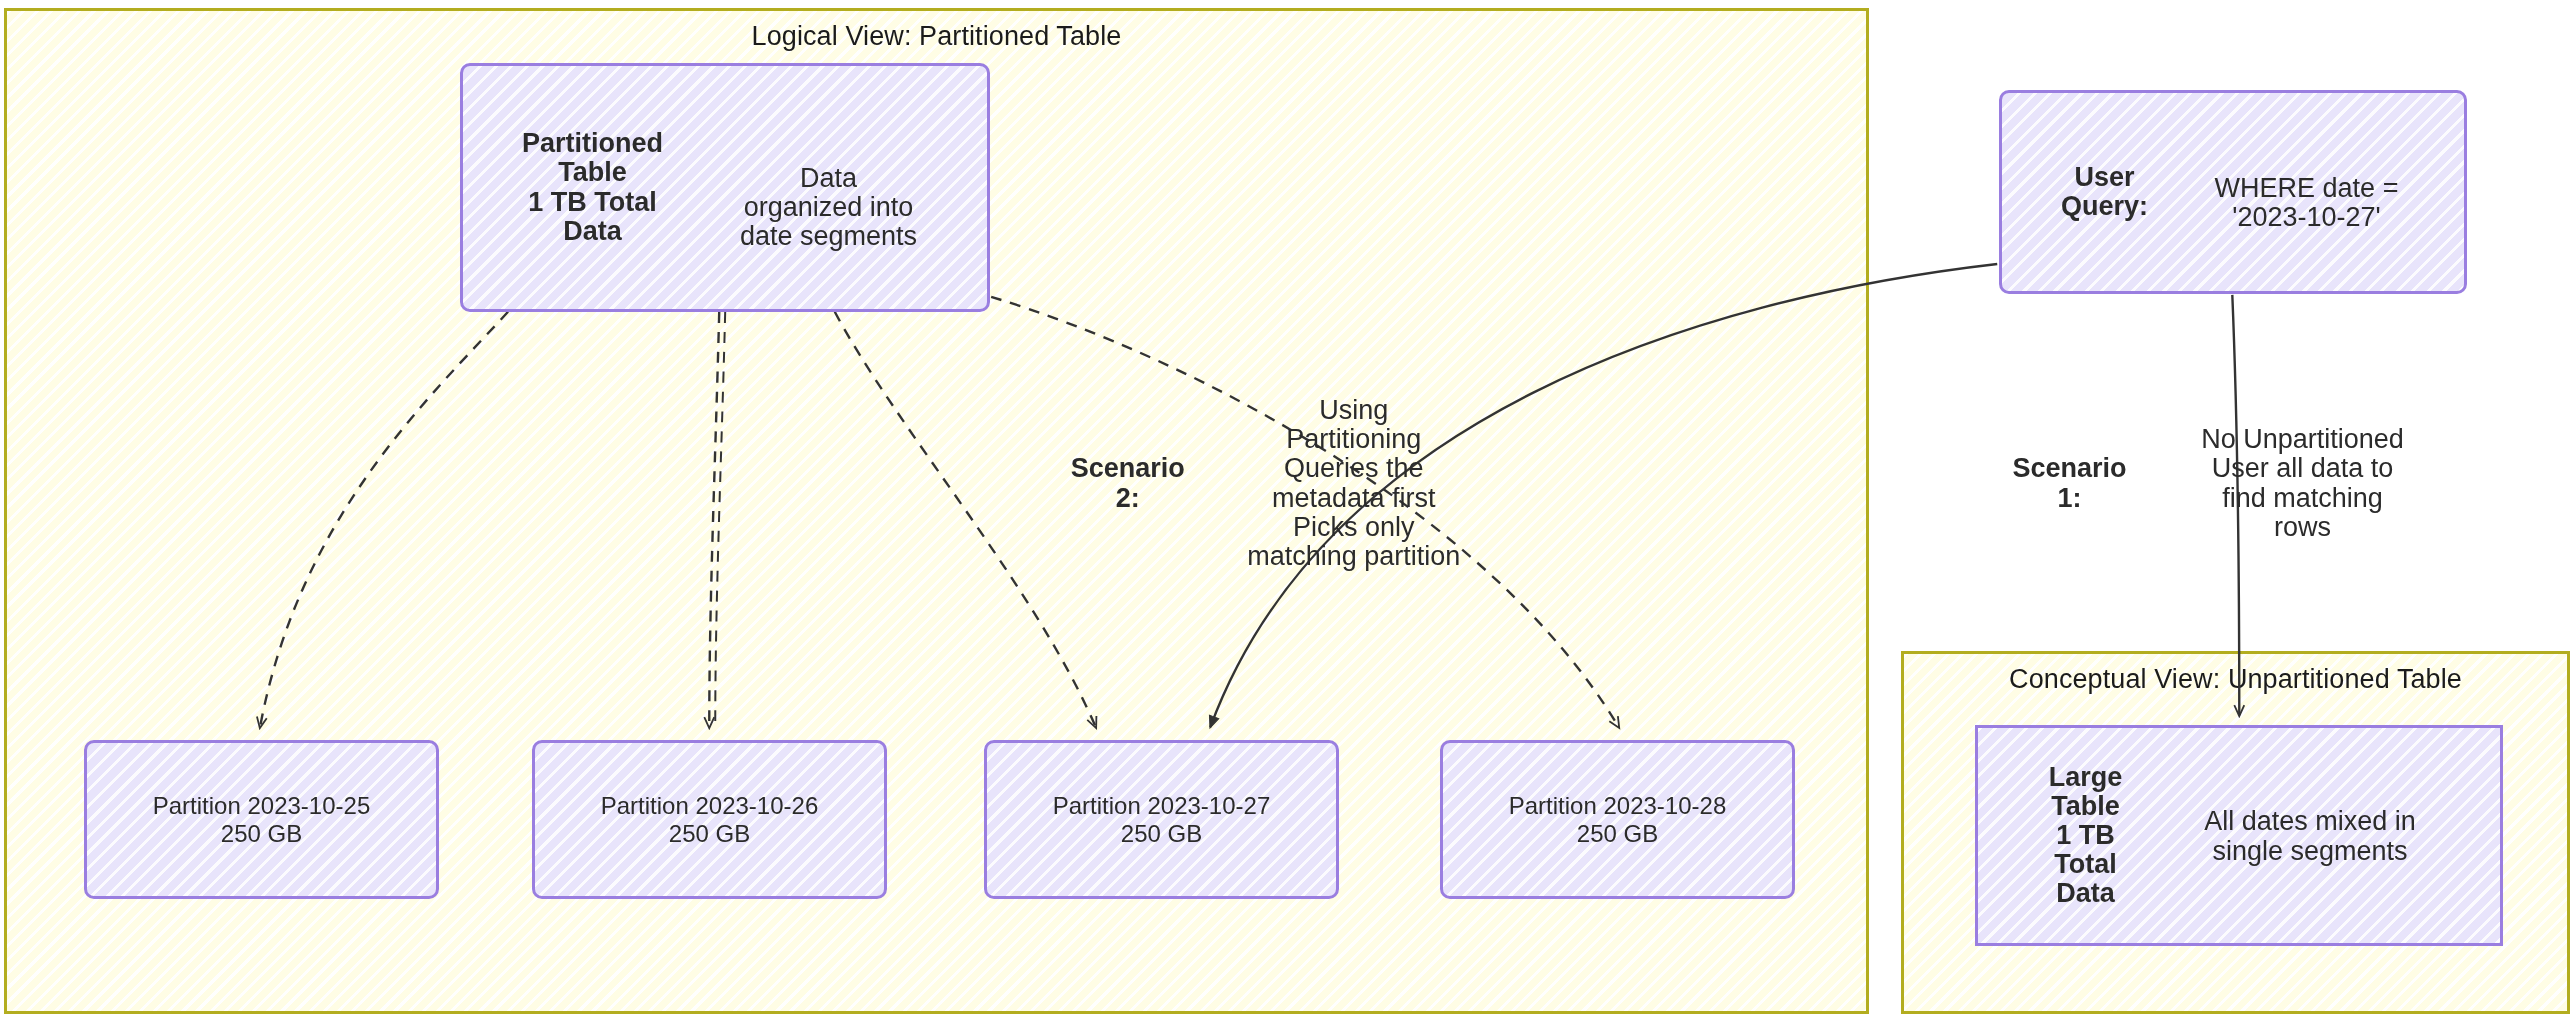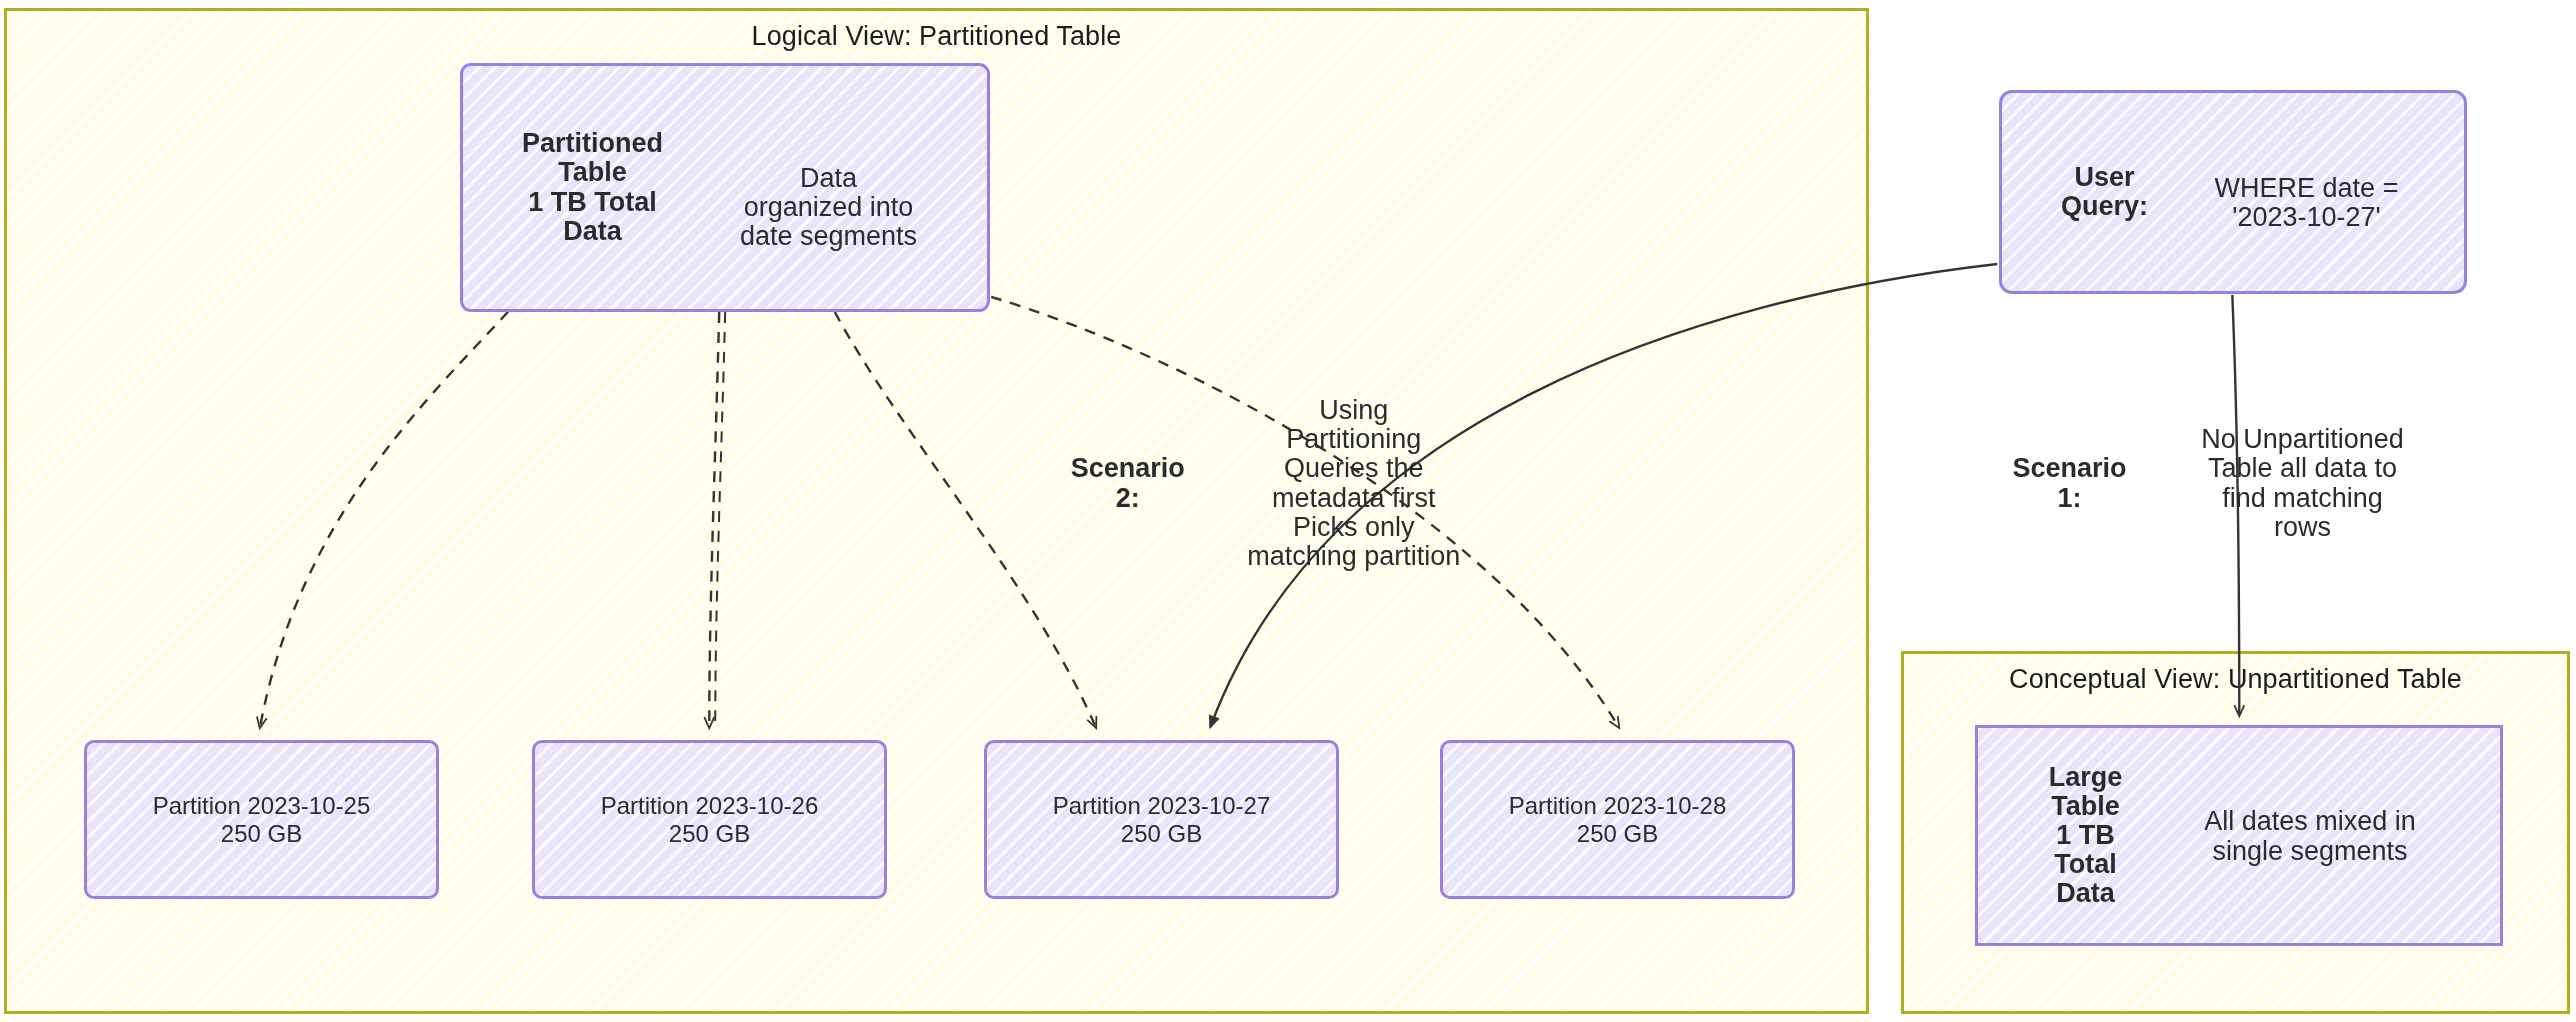--- a/index.html
+++ b/index.html
@@ -79,37 +79,37 @@
 
     <path d="M 838,313 C 900,430 1040,590 1100,730" fill="none" stroke="#333333" stroke-width="2.4" stroke-dasharray="11,9" marker-end="url(#openArrow)"></path>
 
     <path d="M 995,298 C 1200,360 1500,520 1625,730" fill="none" stroke="#333333" stroke-width="2.4" stroke-dasharray="11,9" marker-end="url(#openArrow)"></path>
 
     <path d="M 2005,265 C 1700,300 1330,420 1215,730" fill="none" stroke="#333333" stroke-width="2.4" marker-end="url(#solidArrow)"></path>
 
     <path d="M 2241,296 C 2247,440 2248,580 2248,718" fill="none" stroke="#333333" stroke-width="2.4" marker-end="url(#openArrow)"></path>
   </svg>
 
-  <div class="node rounded hatch-purple" style="left:460px;top:63px;width:530px;height:249px;border-radius:11px;">
+  <div class="node rounded hatch-purple" style="left:460px;top:63px;width:530px;height:249px;">
     <div class="kv">
       <div class="k" style="width:199px;">
         <div>Partitioned</div>
         <div>Table</div>
         <div>1 TB Total</div>
         <div>Data</div>
       </div>
       <div class="v" style="width:257px;padding-top:40px;">
         <div>Data</div>
         <div>organized into</div>
         <div>date segments</div>
       </div>
     </div>
   </div>
 
-  <div class="node rounded hatch-purple" style="left:1999px;top:90px;width:468px;height:204px;border-radius:13px;">
+  <div class="node rounded hatch-purple" style="left:1999px;top:90px;width:468px;height:204px;">
     <div class="kv">
       <div class="k" style="width:139px;">
         <div>User</div>
         <div>Query:</div>
       </div>
       <div class="v" style="width:249px;padding-top:22px;">
         <div>WHERE date =</div>
         <div>'2023-10-27'</div>
       </div>
     </div>
@@ -174,20 +174,20 @@
     </div>
   </div>
 
   <div class="plainlabel" style="left:1987px;top:384px;width:458px;height:199px;">
     <div class="k" style="width:159px;">
       <div>Scenario</div>
       <div>1:</div>
     </div>
     <div class="v" style="width:279px;">
       <div>No Unpartitioned</div>
-      <div>Table all data to</div>
+      <div>User all data to</div>
       <div>find matching</div>
       <div>rows</div>
     </div>
   </div>
 
 </div>
 
 
 </body></html>

